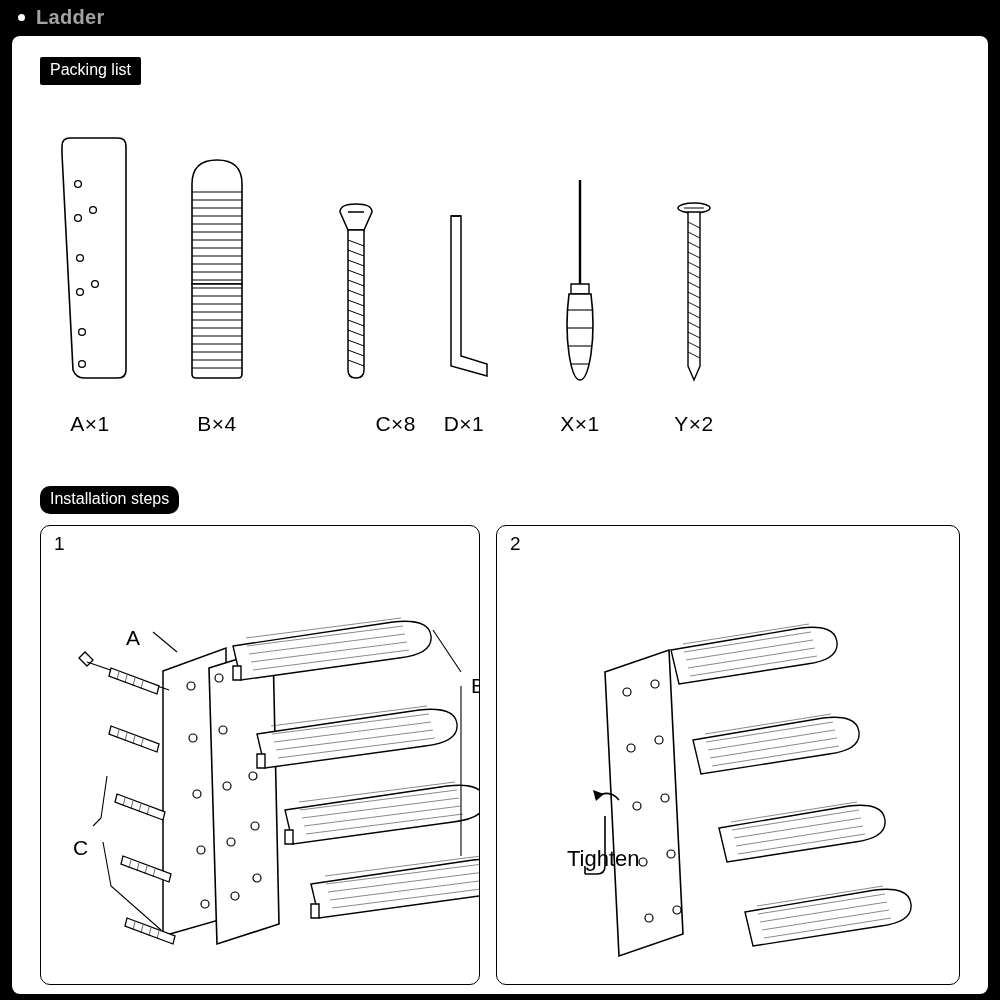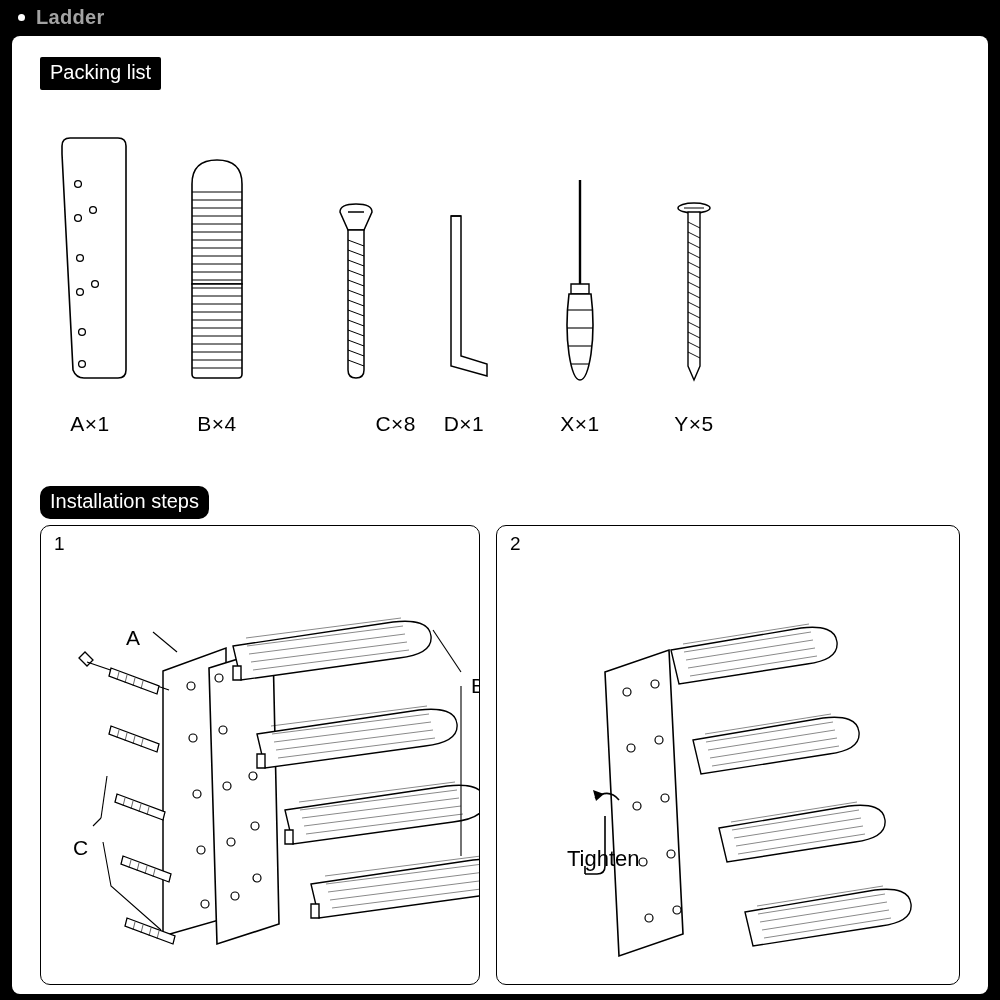--- a/index.html
+++ b/index.html
@@ -54,21 +54,21 @@
     background: #ffffff;
     border-radius: 8px;
     box-sizing: border-box;
     overflow: hidden;
   }
   
   .chip {
     position: absolute;
     background: #000000;
     color: #ffffff;
-    font-size: 20px;
+    font-size: 16px;
     font-weight: normal;
     padding: 4px 10px 6px 10px;
     box-sizing: border-box;
     white-space: nowrap;
     border-radius: 2px;
   }
   .chip-packing { left: 28px; top: 21px; }
   .chip-steps { left: 28px; top: 450px; border-radius: 10px; }
 
   
@@ -274,21 +274,21 @@
                 <line x1="24" y1="204" x2="36" y2="210"></line>
               <line x1="24" y1="214" x2="36" y2="220"></line>
                 <line x1="24" y1="224" x2="36" y2="230"></line>
               <line x1="24" y1="234" x2="36" y2="240"></line>
                 <line x1="24" y1="244" x2="36" y2="250"></line>
               <line x1="24" y1="254" x2="36" y2="260"></line>
                 <line x1="24" y1="264" x2="36" y2="270"></line>
             </g>
           </svg>
         </div>
-        <div class="label">Y×5</div>
+        <div class="label">Y×2</div>
       </div>
 
 
     </div>
 
     <div class="chip chip-steps">Installation steps</div>
 
     <div class="step-panel step-1">
       <div class="step-num">1</div>
       <svg class="step-art" width="440" height="460" viewBox="0 0 440 460">

